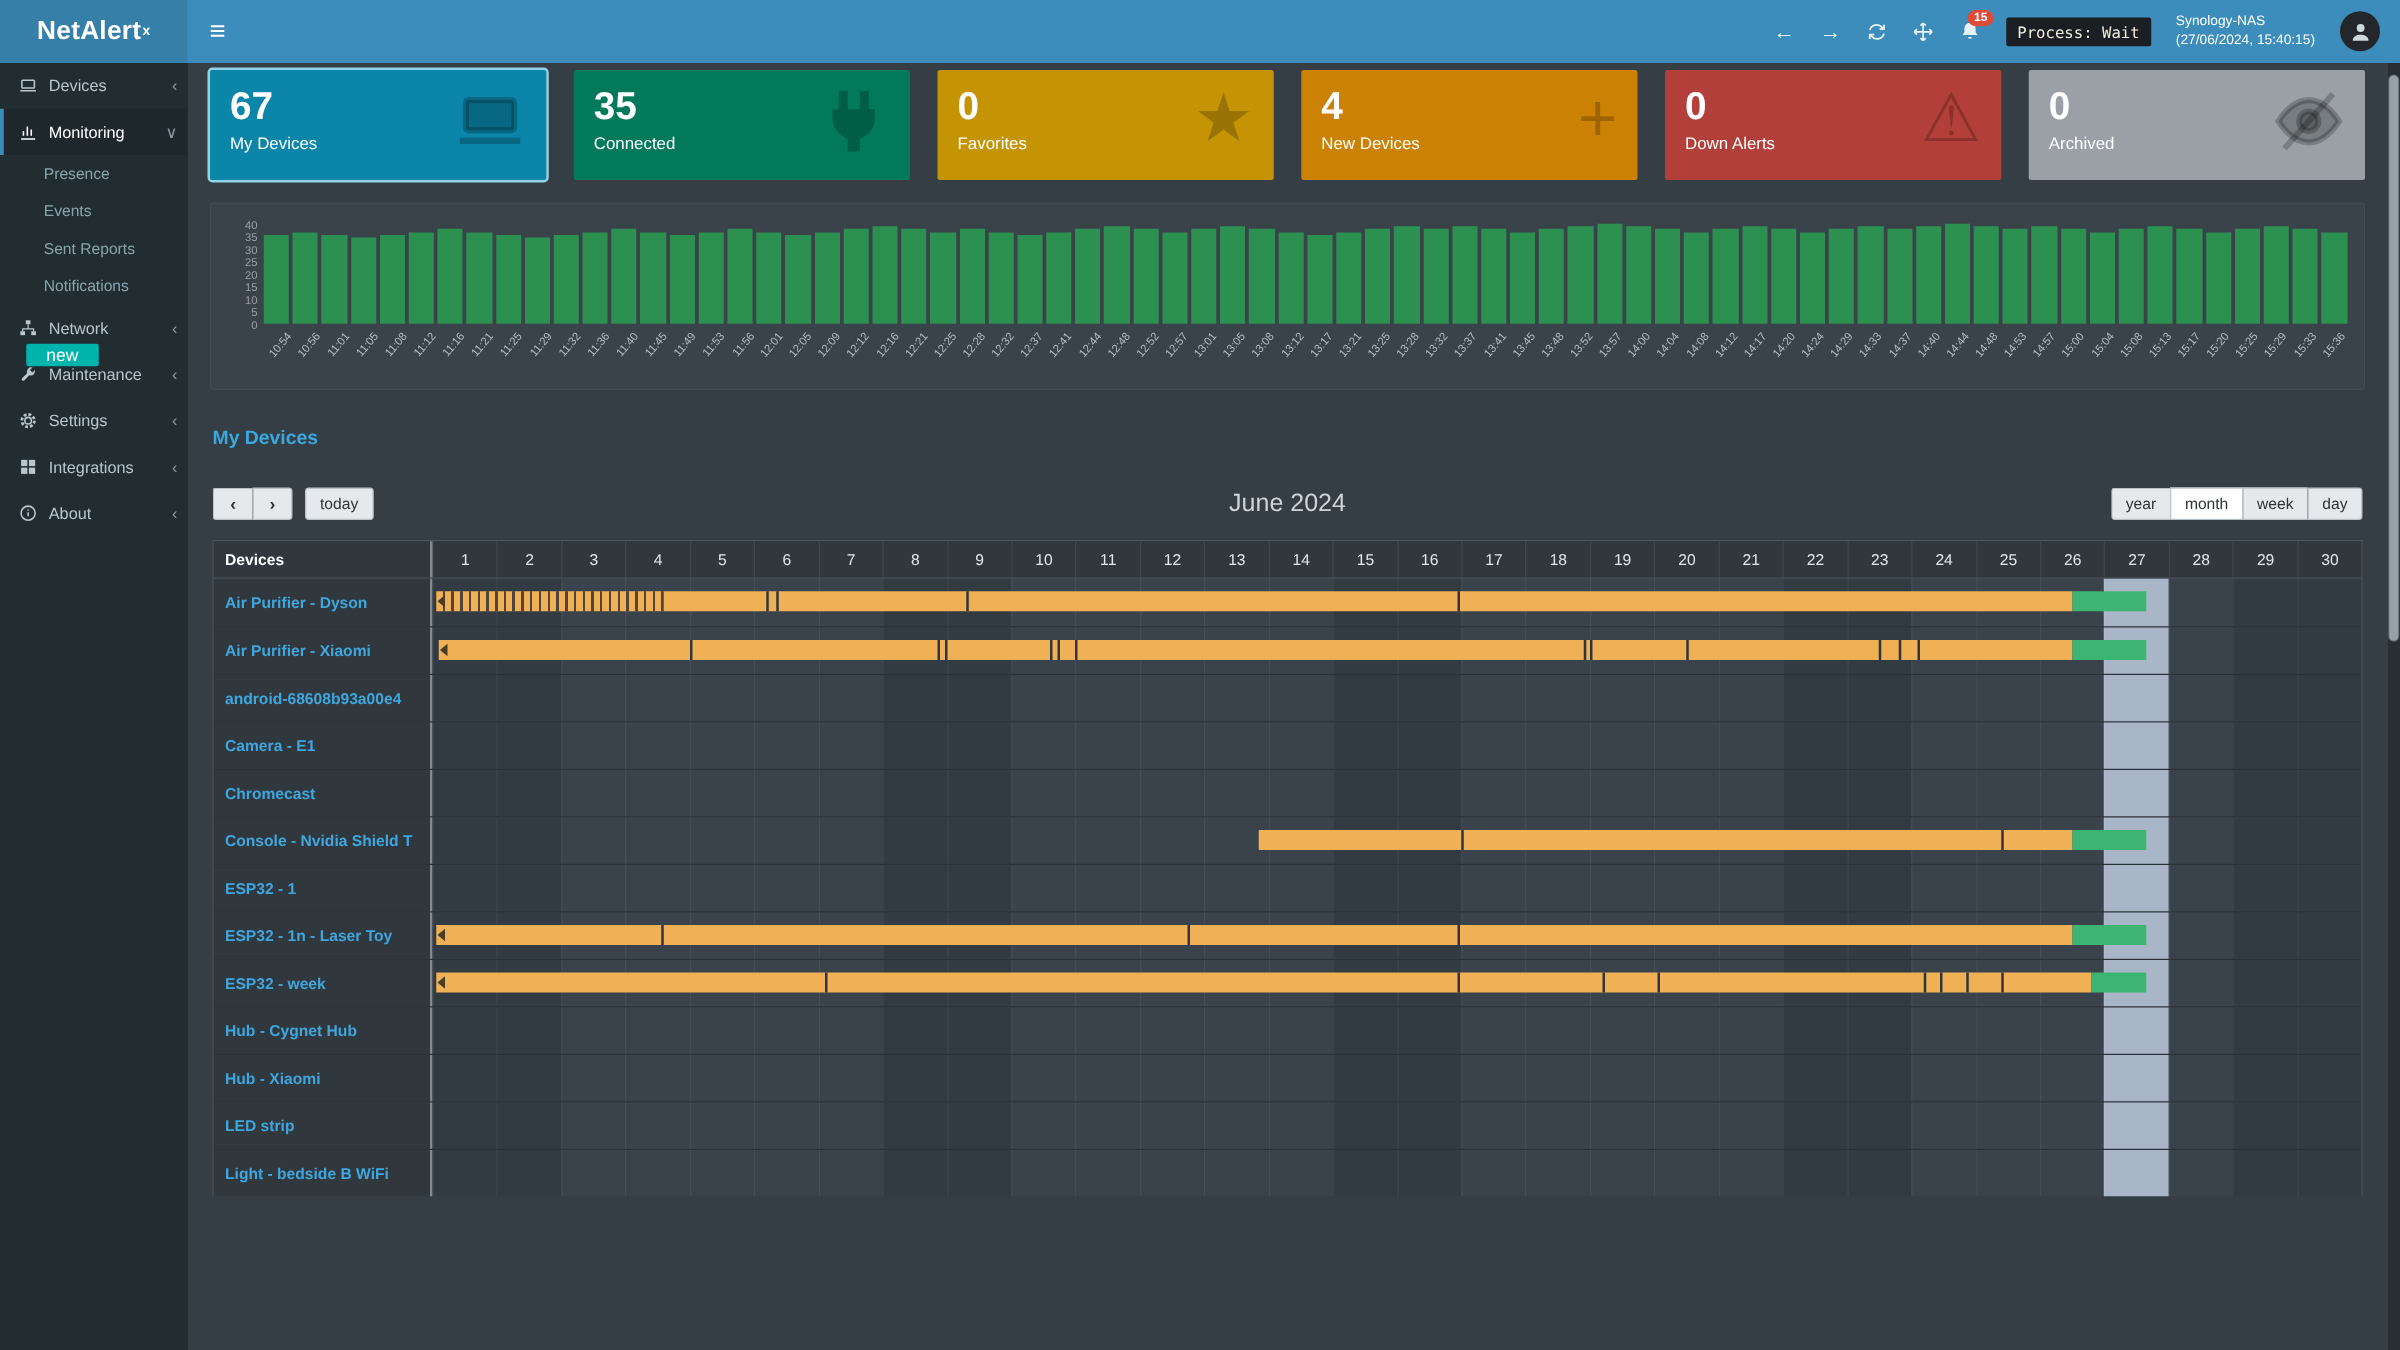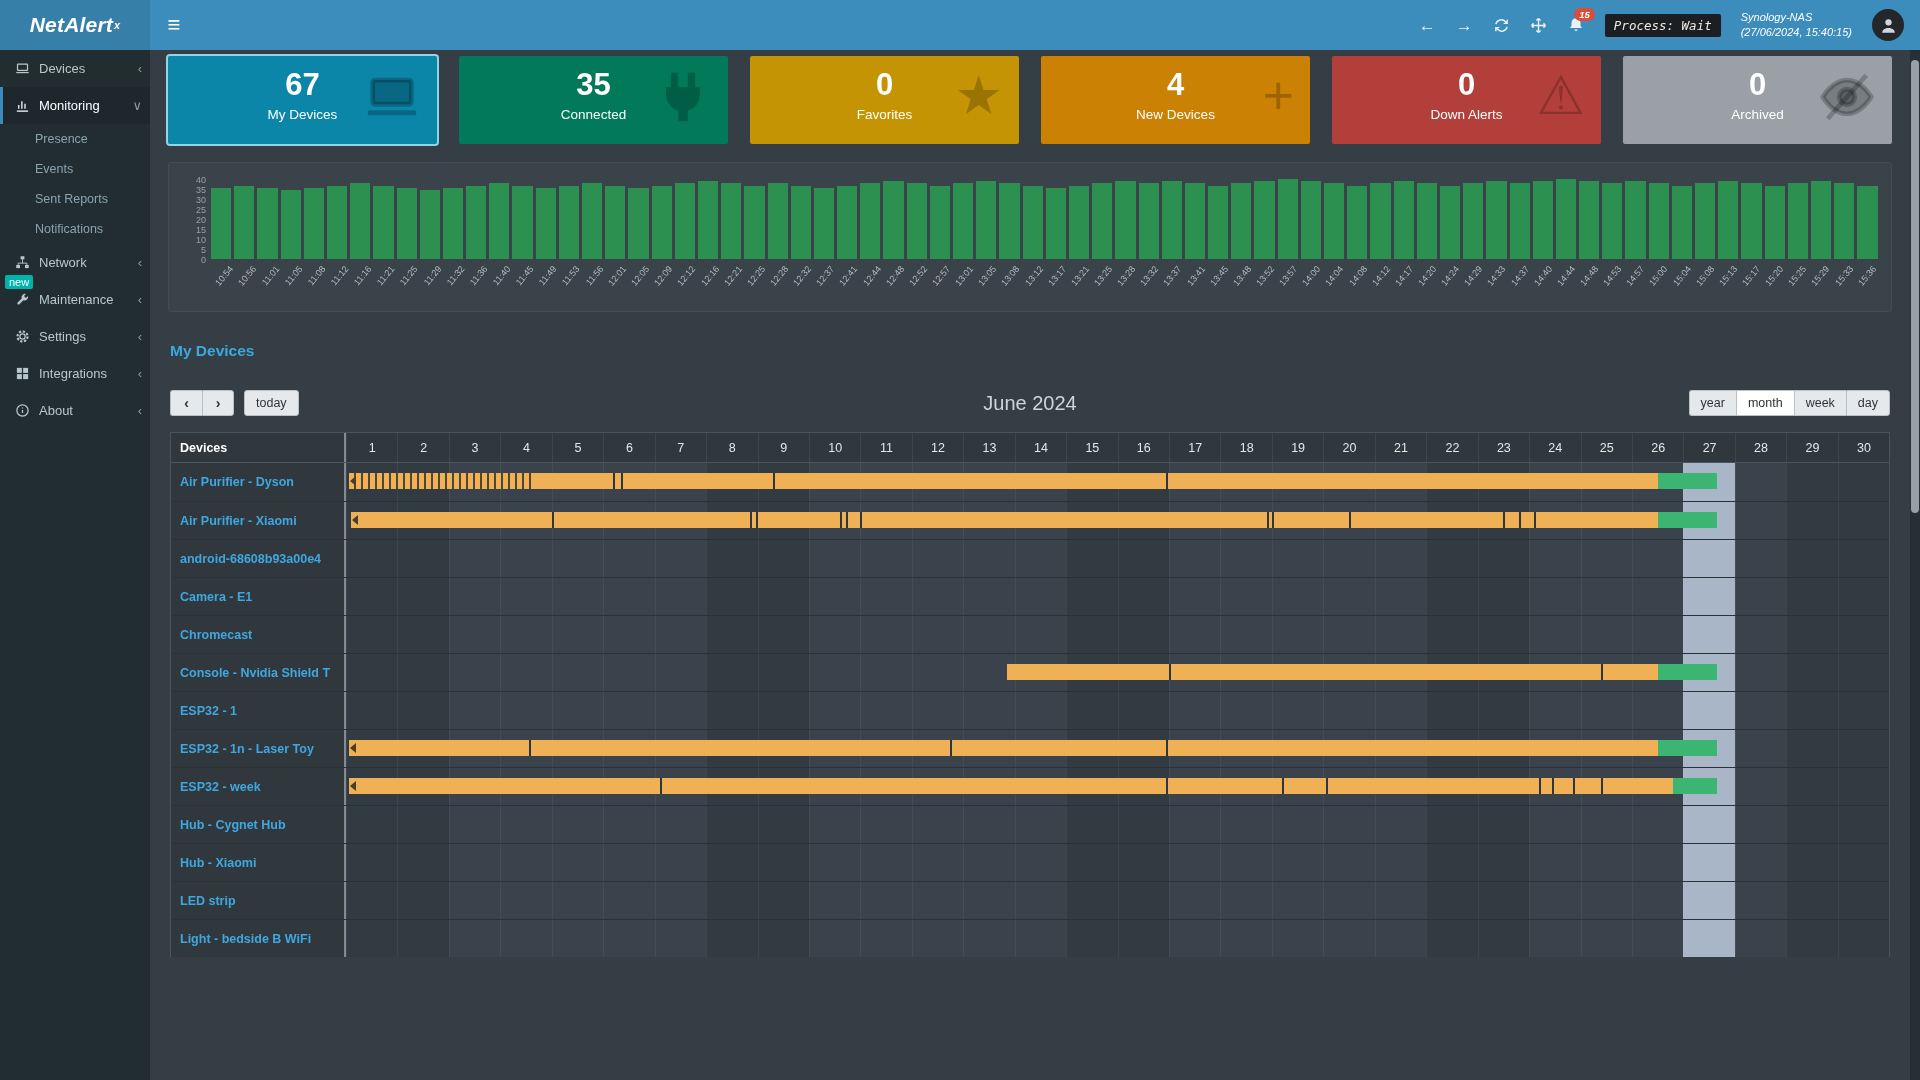--- a/index.html
+++ b/index.html
@@ -5,21 +5,21 @@
   * { box-sizing: border-box; }
   html,body { margin:0; padding:0; }
   body {
     width:1920px; height:1080px; overflow:hidden;
     background:#363e45;
     font-family:"Liberation Sans", sans-serif;
     -webkit-font-smoothing:antialiased;
   }
 
   
-  .topbar { position:fixed; top:0; left:0; right:0; height:50px; background:#3c8dbc; display:flex; align-items:stretch; z-index:20;font-style:italic; }
+  .topbar { position:fixed; top:0; left:0; right:0; height:50px; background:#3c8dbc; display:flex; align-items:stretch; z-index:20; }
   .brand { width:150px; background:#367fa9; color:#fff; display:flex; align-items:center; justify-content:center; font-size:21px; font-weight:bold; letter-spacing:.2px; cursor:pointer; }
   .brand sup { font-size:11px; margin-left:1px; }
   .hamburger { width:48px; display:flex; align-items:center; justify-content:center; color:#fff; font-size:22px; cursor:pointer; }
   .topbar-right { margin-left:auto; display:flex; align-items:center; gap:20px; padding-right:16px; color:#e9f2f8; }
   .nav-ic { font-size:17px; line-height:1; cursor:pointer; display:flex; align-items:center; }
   .nav-ic svg { width:17px; height:17px; display:block; }
   .bell { position:relative; cursor:pointer; display:flex; align-items:center; }
   .bell svg { width:18px; height:18px; }
   .badge { position:absolute; top:-8px; right:-10px; background:#dd4b39; color:#fff; font-size:9.5px; font-weight:bold; padding:1px 5px; border-radius:8px; }
   .process-badge { background:#1b1f23; color:#f2ecdd; font-family:"DejaVu Sans Mono", monospace; font-size:12.5px; padding:4px 9px; border-radius:2px; }
@@ -28,28 +28,28 @@
   .avatar svg { width:19px; height:19px; }
 
   
   .sidebar { position:fixed; top:50px; left:0; bottom:0; width:150px; background:#222d32; color:#b8c7ce; font-size:13px; z-index:10; }
   .side-item { display:flex; align-items:center; gap:9px; padding:11px 8px 11px 11px; border-left:3px solid transparent; cursor:pointer; position:relative; }
   .side-item.active { background:#1e282c; color:#fff; border-left-color:#3c8dbc; }
   .s-icon { width:16px; display:flex; justify-content:center; }
   .s-icon svg { width:15px; height:15px; display:block; }
   .chev { margin-left:auto; color:#8a9ba3; font-size:13px; line-height:1; }
   .side-sub-item { padding:8px 8px 8px 35px; color:#8aa4af; font-size:12.5px; cursor:pointer; }
-  .new-badge { position:absolute; left:2px; top:-6px; background:#00b3ad; color:#fff; font-size:11px; padding:1px 4px; border-radius:2px; }
+  .new-badge { position:absolute; left:18px; top:-6px; background:#00b3ad; color:#fff; font-size:14px; padding:1px 16px; border-radius:2px; }
 
   
   .content { position:absolute; top:50px; left:150px; right:10px; bottom:0; padding:0 18px; overflow:hidden; }
   .page-header { display:flex; align-items:center; gap:11px; padding:18px 0 10px; color:#d4d8db; font-size:23px; }
   .cal-ic svg { width:21px; height:21px; display:block; }
 
-  .infoboxes { display:flex; gap:22px; margin-top:6px;text-align:center; }
+  .infoboxes { display:flex; gap:22px; margin-top:6px; }
   .infobox { flex:1; height:88px; border-radius:2px; position:relative; color:#fff; padding:12px 16px; overflow:hidden; cursor:pointer; }
   .infobox.selected { outline:2px solid #8fd4e8; outline-offset:0px; }
   .infobox .num { font-size:31px; font-weight:bold; line-height:1.1; }
   .infobox .lbl { font-size:13.5px; margin-top:5px; }
   .big-icon { position:absolute; right:16px; top:12px; color:rgba(0,0,0,0.22); font-size:54px; line-height:1; }
   .big-icon svg { width:58px; height:58px; display:block; fill:currentColor; }
 
   .panel { background:#3a424a; border:1px solid #434c54; border-radius:3px; margin-top:18px; padding:12px 14px 8px; }
   .panel-title { color:#d6dadd; font-size:14px; }
   .legend { display:flex; justify-content:center; align-items:center; gap:7px; margin:13px 0 8px; color:#c3c8cc; font-size:11px; cursor:pointer; }

